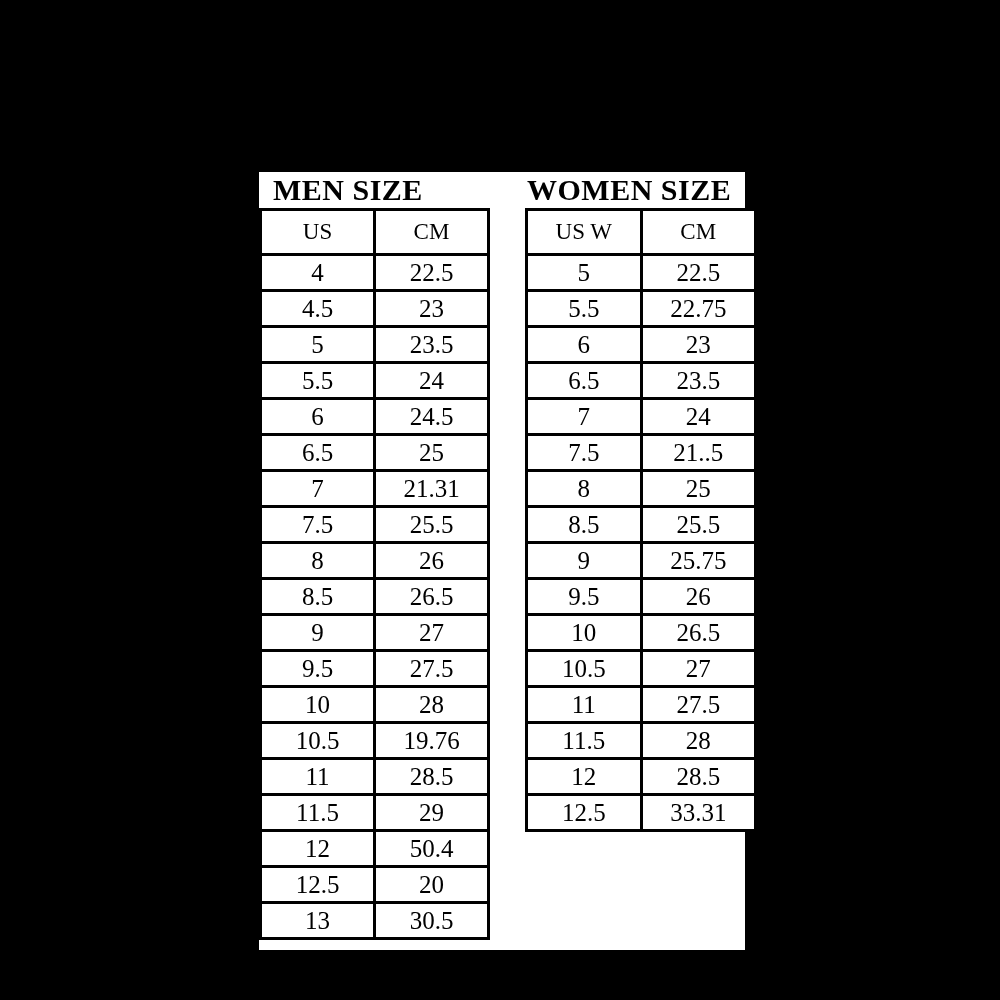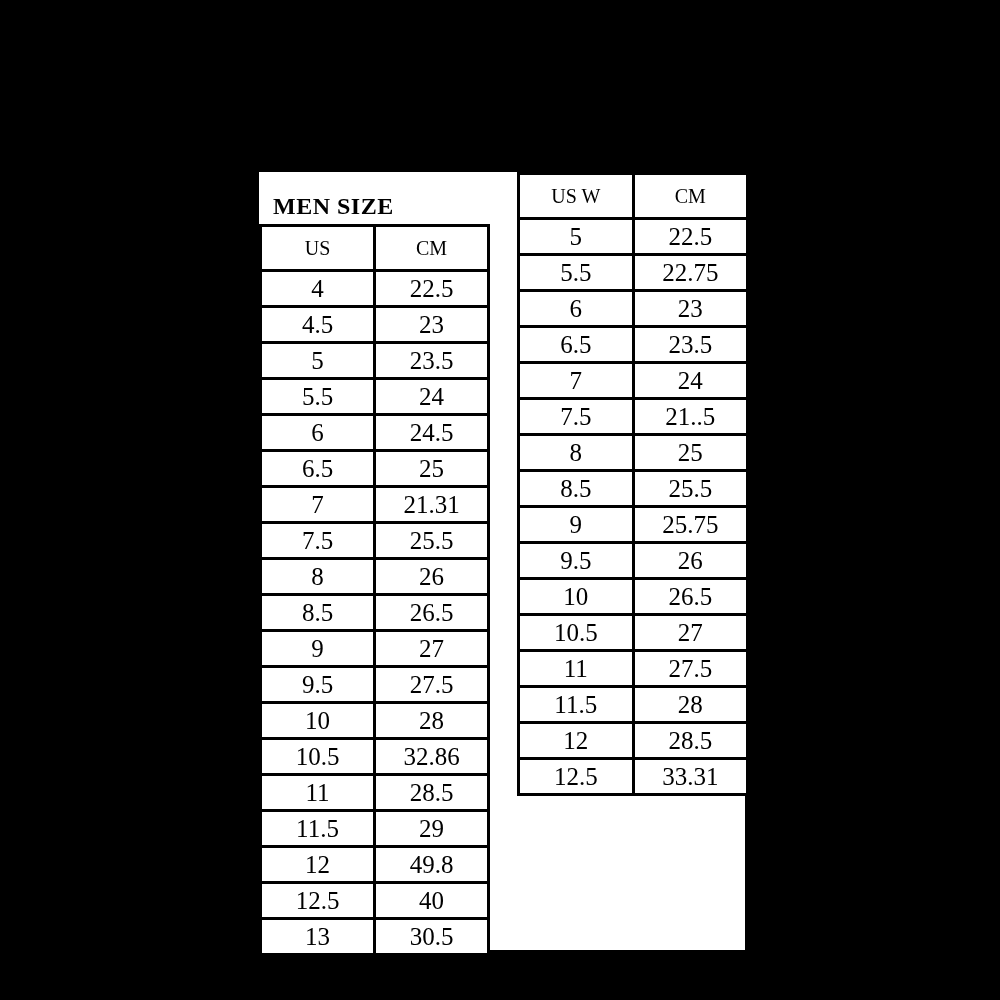--- a/index.html
+++ b/index.html
@@ -28,51 +28,51 @@
   }
   .table-block {
     position: absolute;
     top: 0;
   }
   #men-block { left: 0px; width: 231px; }
   #women-block { left: 254px; width: 232px; }
 
   .table-title {
     font-family: "Liberation Serif", serif;
-    font-size: 24px;
+    font-size: 30px;
     font-weight: bold;
     color: #000000;
     letter-spacing: 0.5px;
     line-height: 28px;
-    padding: 20px 0 4px 14px;
+    padding: 4px 0 4px 14px;
     white-space: nowrap;
   }
   table.size-table {
     border-collapse: collapse;
     table-layout: fixed;
     background: #ffffff;
   }
   #men-table { width: 231px; margin-left: 0px; }
-  #women-table { width: 232px; margin-left: 4px; }
+  #women-table { width: 232px; margin-left: 12px; }
 
   table.size-table td,
   table.size-table th {
     border: 3px solid #000000;
     text-align: center;
     vertical-align: middle;
     color: #000000;
     font-family: "Liberation Serif", serif;
     font-weight: normal;
     font-size: 25px;
     height: 29px;
     padding: 2px 0;
     width: 50%;
   }
   table.size-table th {
-    font-size: 20px;
+    font-size: 23px;
     height: 38px;
   }
 </style>
 </head>
 <body>
 
 <div id="page">
   <div id="card">
 
     <div class="table-block" id="men-block">
@@ -132,47 +132,48 @@
             <tr>
               <td>9.5</td>
               <td>27.5</td>
             </tr>
             <tr>
               <td>10</td>
               <td>28</td>
             </tr>
             <tr>
               <td>10.5</td>
-              <td>32.86</td>
+              <td>19.76</td>
             </tr>
             <tr>
               <td>11</td>
               <td>28.5</td>
             </tr>
             <tr>
               <td>11.5</td>
               <td>29</td>
             </tr>
             <tr>
               <td>12</td>
-              <td>49.8</td>
+              <td>50.4</td>
             </tr>
             <tr>
               <td>12.5</td>
-              <td>40</td>
+              <td>20</td>
             </tr>
             <tr>
               <td>13</td>
               <td>30.5</td>
             </tr>
           </tbody>
       </table>
     </div>
 
     <div class="table-block" id="women-block">
+      <div class="table-title">WOMEN SIZE</div>
       <table class="size-table" id="women-table">
         <thead>
           <tr>
             <th>US W</th>
             <th>CM</th>
           </tr>
         </thead>
         <tbody id="women-body">
             <tr>
               <td>5</td>

